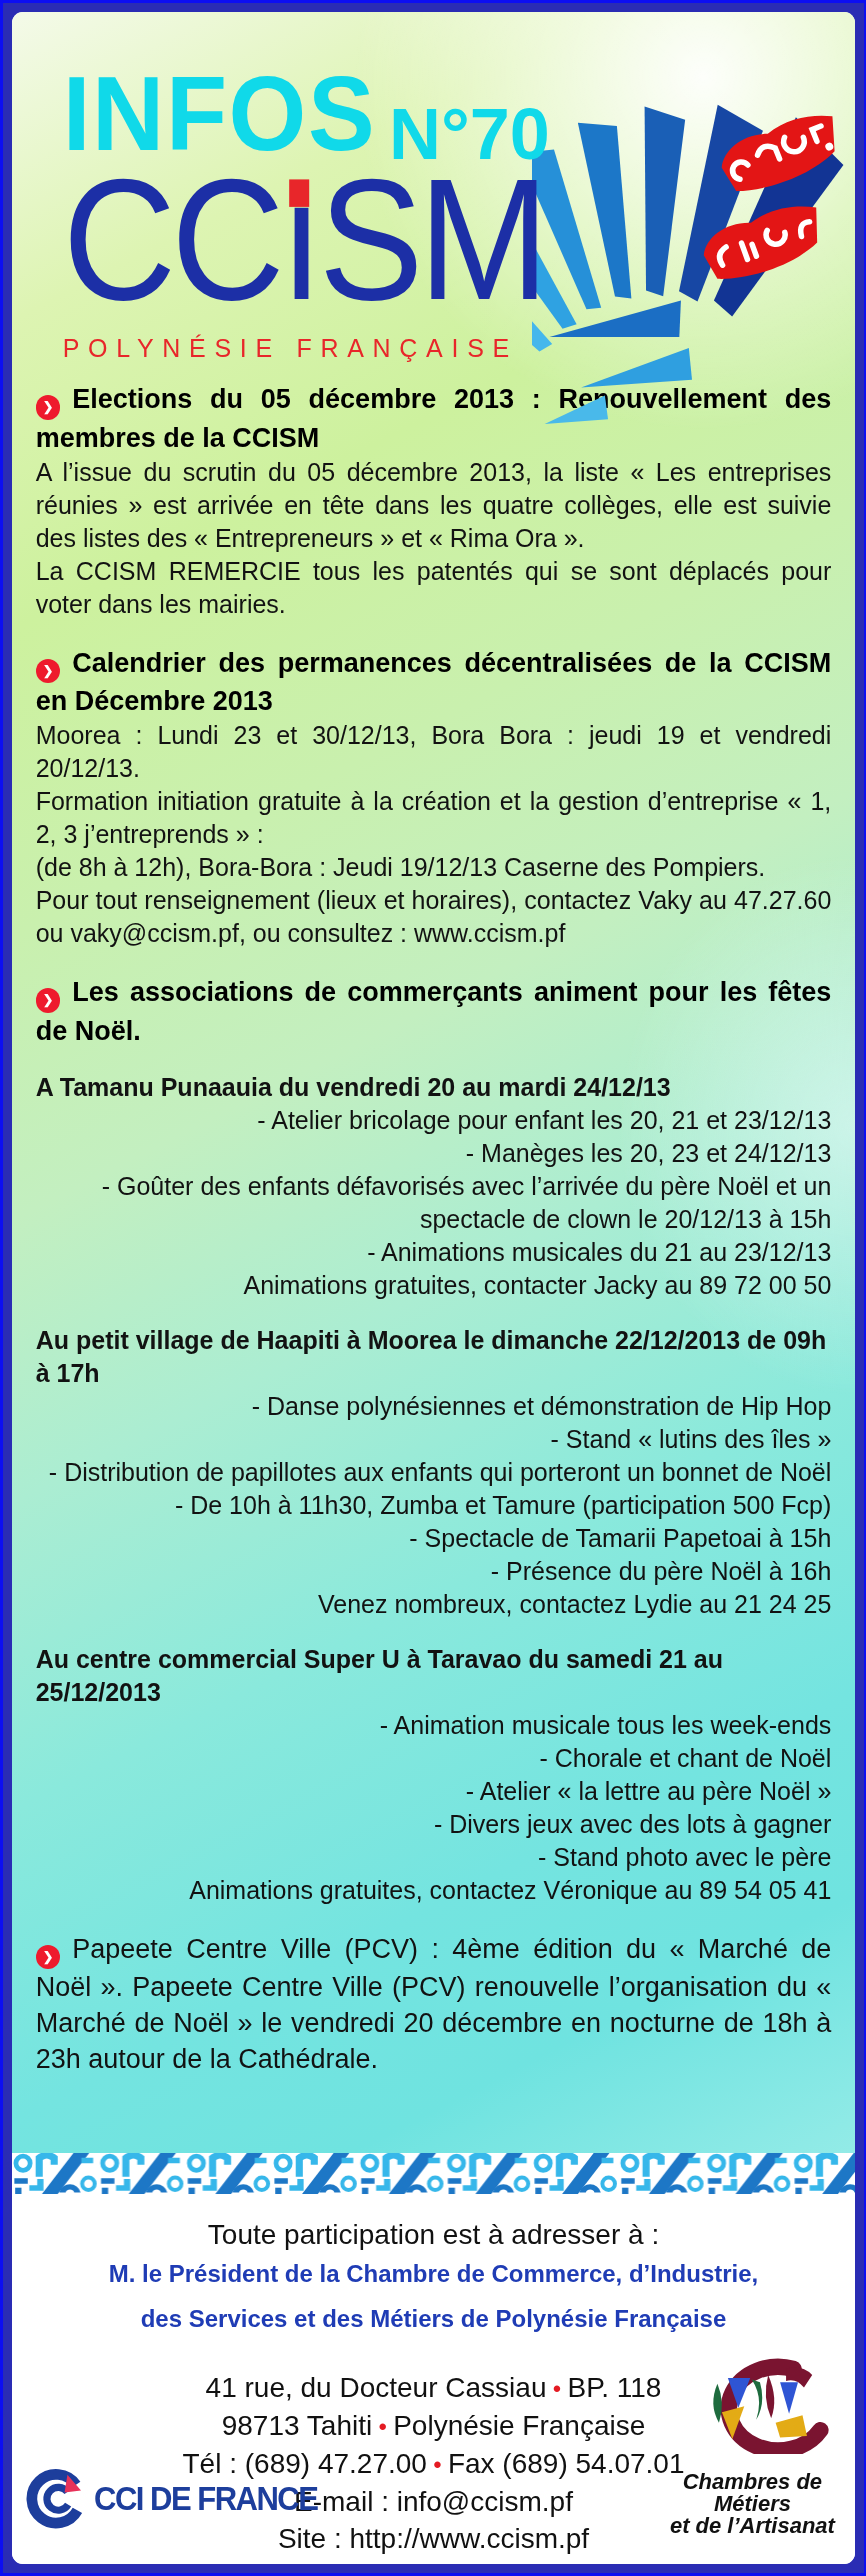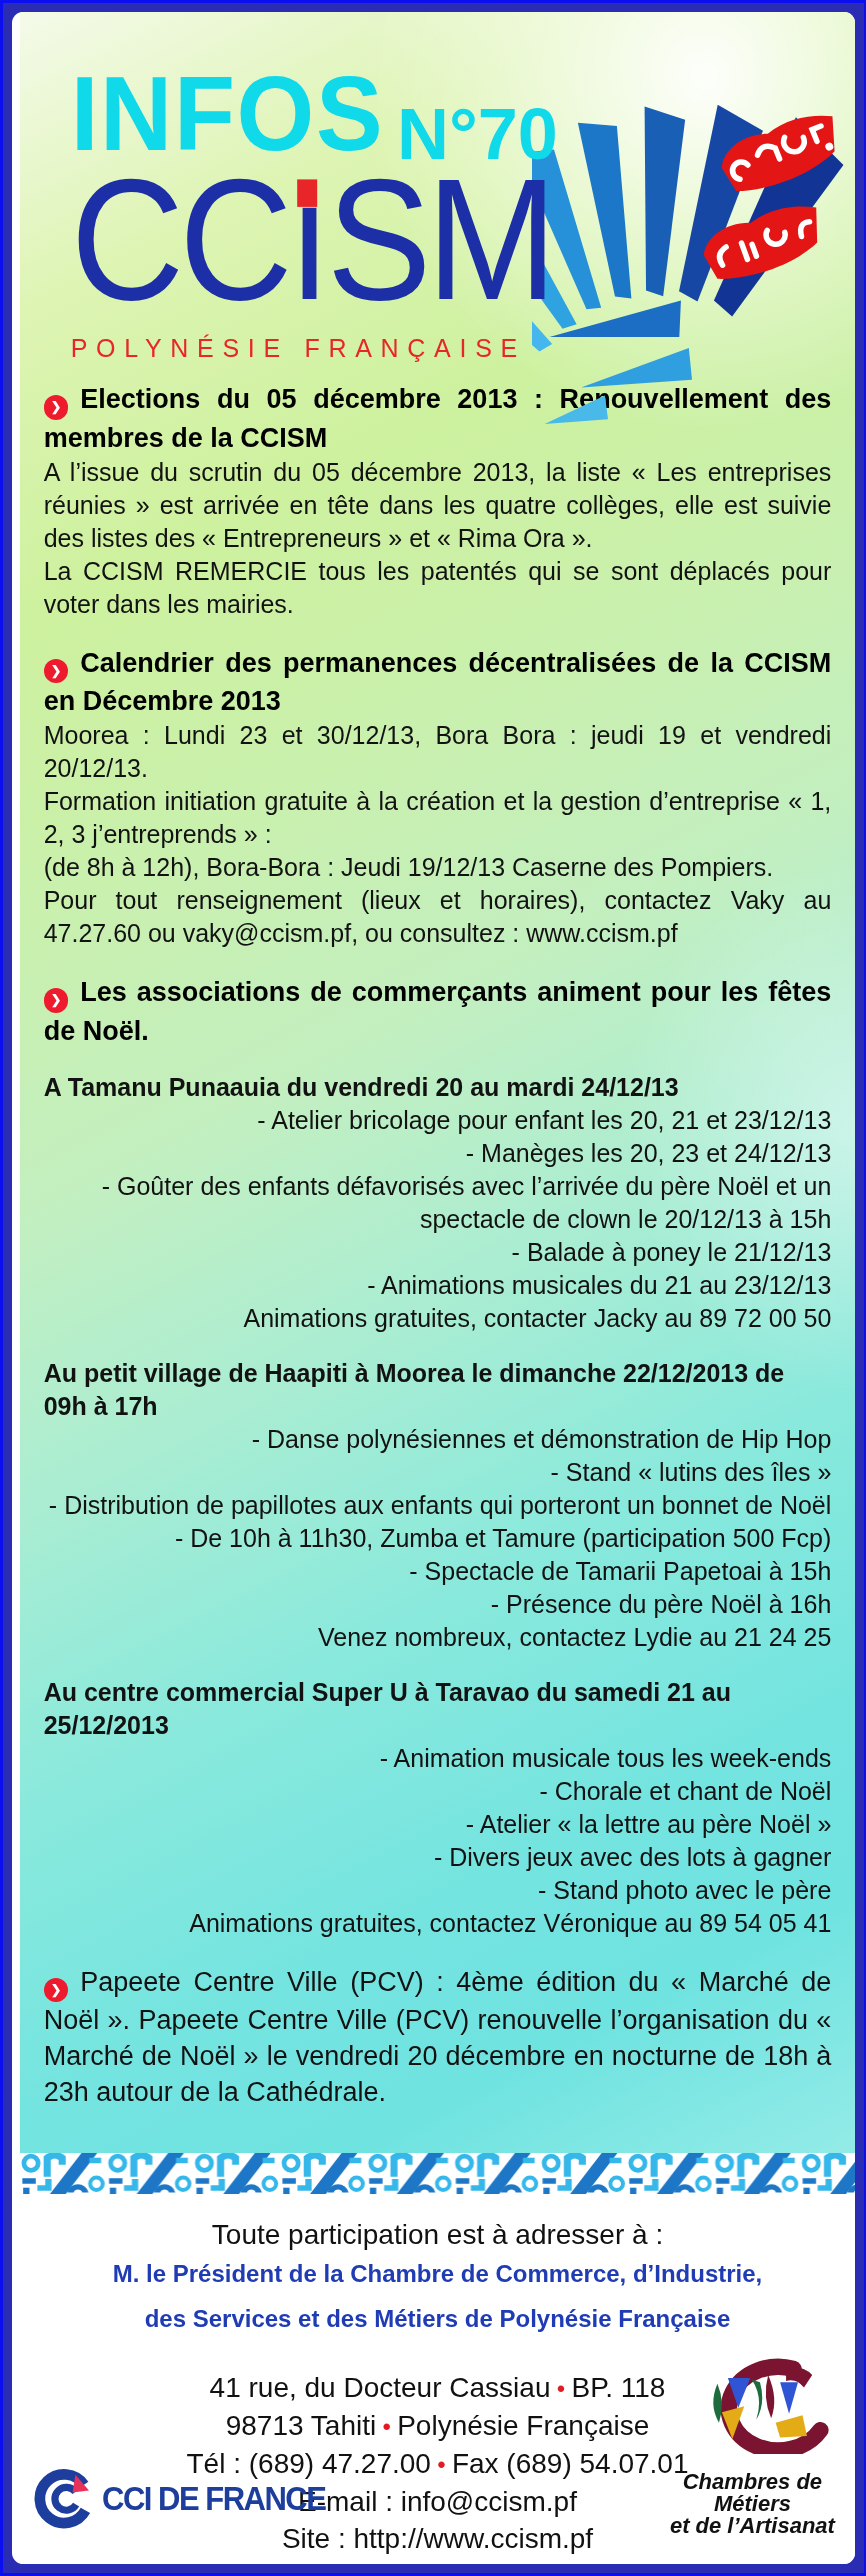--- a/index.html
+++ b/index.html
@@ -1,17 +1,17 @@
 <!DOCTYPE html>
 <html style="font-size:12.7px"><head>
 <meta charset="utf-8">
 <style>
   html,body{margin:0;padding:0;background:#555;}
   .frame{width:867px;height:2576px;box-sizing:border-box;border:3.2px solid #0c0ef2;background:#2a2cb4;padding:8.7px;margin:0 auto;font-family:"Liberation Sans",sans-serif;}
-  .inner{height:2552px;display:flex;flex-direction:column;background:#fff;border-radius:11px;overflow:hidden;padding-left:8px;}
+  .inner{height:2552px;display:flex;flex-direction:column;background:#fff;border-radius:11px;overflow:hidden;}
   
   .content{height:2141px;position:relative;overflow:hidden;
     background:
       radial-gradient(ellipse 55% 22% at 82% 3%, rgba(255,255,255,.95), rgba(255,255,255,0) 75%),
       radial-gradient(ellipse 40% 18% at 100% 52%, rgba(235,250,250,.55), rgba(255,255,255,0) 70%),
       linear-gradient(153deg,#f4fae9 0%,#ddf4b2 12%,#cdf19e 24%,#c9f0ae 36%,#c3efc0 47%,#abedd2 58%,#8ae9dc 70%,#74e4e0 82%,#6fe3e0 90%,#93ebe7 100%);}
   
   .masthead{position:relative;height:349px;padding:62px 0 0 51px;box-sizing:border-box;}
   .m-row{display:flex;align-items:flex-end;}
   .m-title{font-size:100px;font-weight:700;letter-spacing:1.6px;color:#10d9e9;line-height:.82;transform:scaleY(1.06);transform-origin:left bottom;}
@@ -118,21 +118,20 @@
       </div>
 
       <div class="sec">
         <h2><span class="bullet">❯</span><span>Les associations de commerçants animent pour les fêtes de Noël.</span></h2>
 
         <div class="block">
           <p class="block-title">A Tamanu Punaauia du vendredi 20 au mardi 24/12/13</p>
           <p class="item">- Atelier bricolage pour enfant les 20, 21 et 23/12/13</p>
           <p class="item">- Manèges les 20, 23 et 24/12/13</p>
           <p class="item">- Goûter des enfants défavorisés avec l’arrivée du père Noël et un spectacle de clown le 20/12/13 à 15h</p>
-          <p class="item">- Balade à poney le 21/12/13</p>
           <p class="item">- Animations musicales du 21 au 23/12/13</p>
           <p class="b item">Animations gratuites, contacter Jacky au 89 72 00 50</p>
         </div>
 
         <div class="block">
           <p class="block-title">Au petit village de Haapiti à Moorea le dimanche 22/12/2013 de 09h à 17h</p>
           <p class="item">- Danse polynésiennes et démonstration de Hip Hop</p>
           <p class="item">- Stand « lutins des îles »</p>
           <p class="item">- Distribution de papillotes aux enfants qui porteront un bonnet de Noël</p>
           <p class="item">- De 10h à 11h30, Zumba et Tamure (participation 500 Fcp)</p>

